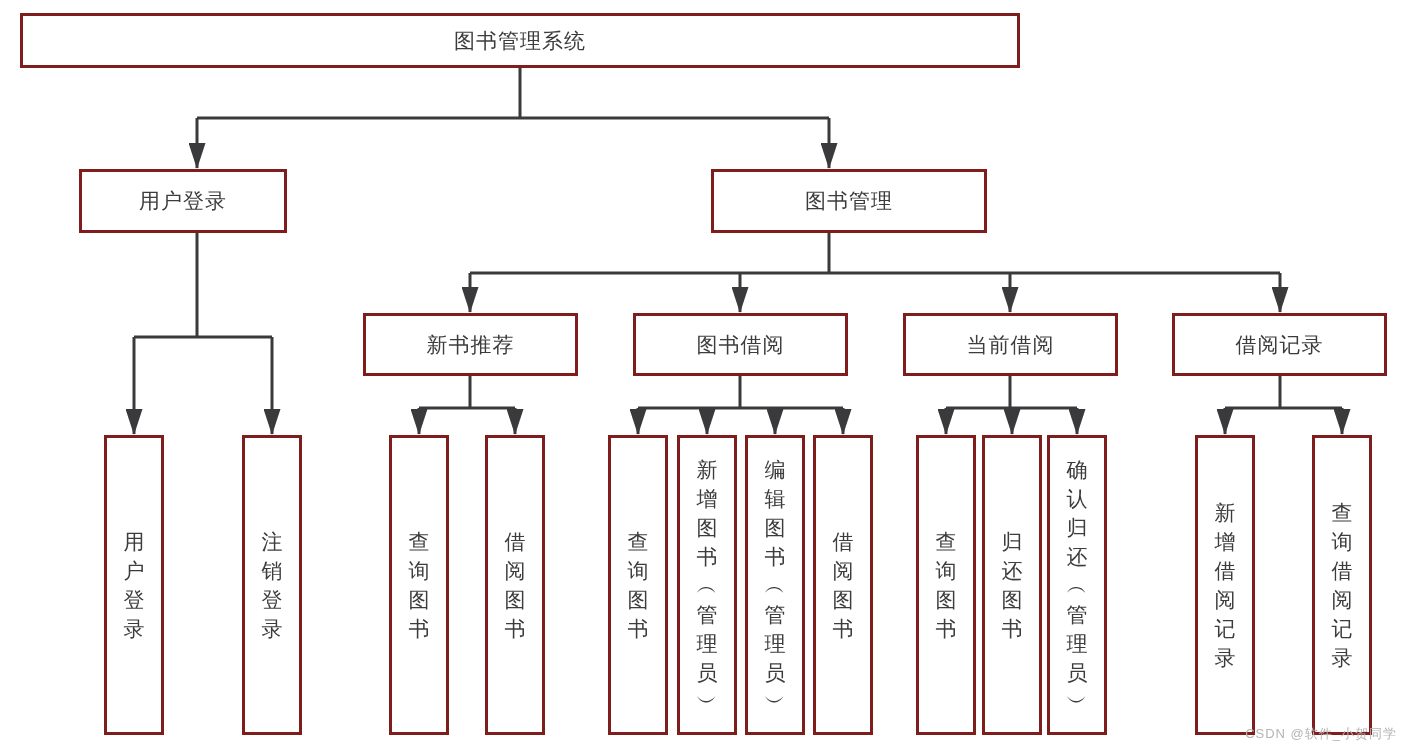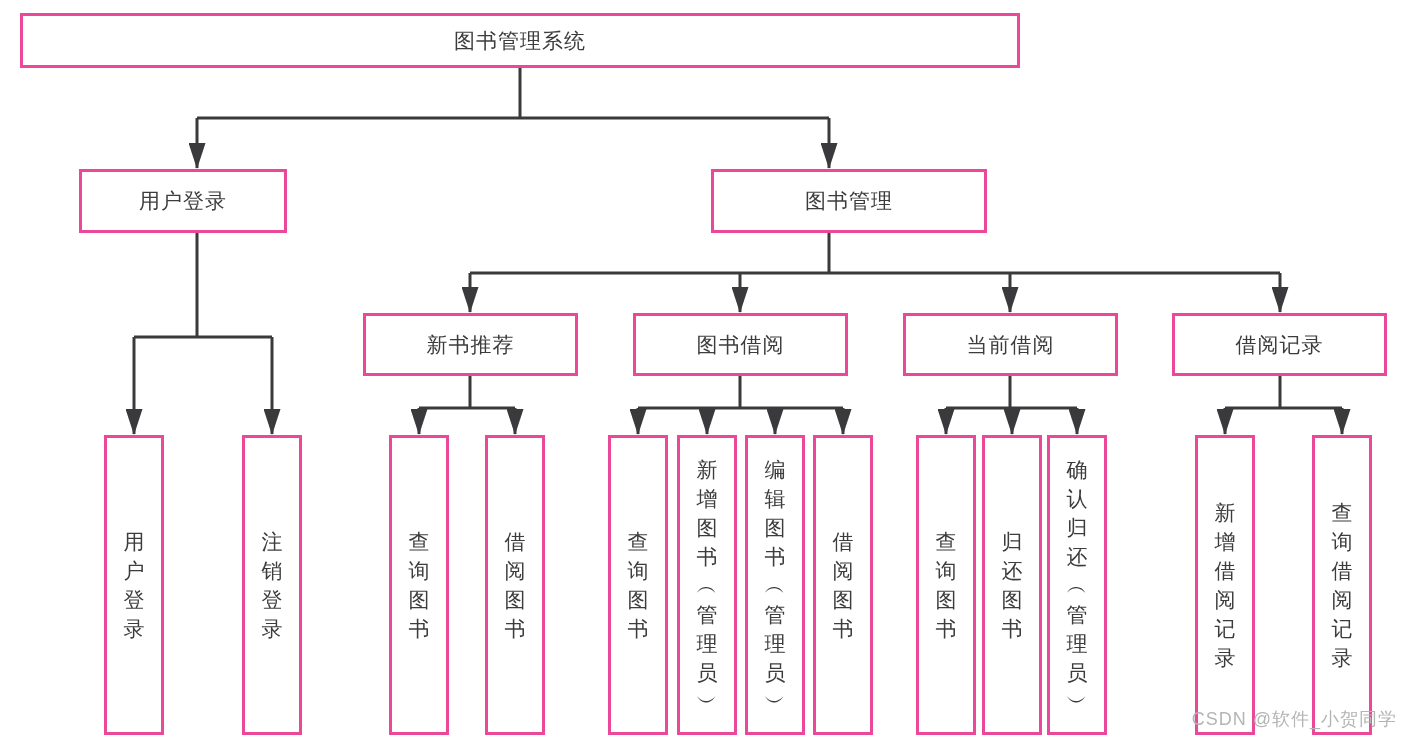--- a/index.html
+++ b/index.html
@@ -17,42 +17,42 @@
     width: 1405px; height: 747px;
   }
   .ln {
     stroke: #3a3a3c;
     stroke-width: 3;
     fill: none;
   }
   .node {
     position: absolute;
     box-sizing: border-box;
-    border: 3px solid #ec4899;
+    border: 3px solid #7f1d1d;
     background: #ffffff;
     color: #3c3c3c;
     display: flex;
     align-items: center;
     justify-content: center;
     text-align: center;
     font-size: 21px;
     letter-spacing: 1px;
   }
   .leaf {
     white-space: pre-line;
     line-height: 29px;
     letter-spacing: 0;
     font-size: 21px;
     padding: 4px 0;
   }
   .watermark {
     position: absolute;
     right: 8px;
-    bottom: 16px;
-    font-size: 18px;
+    bottom: 4px;
+    font-size: 13px;
     color: #b4b4b4;
     letter-spacing: 1px;
     z-index: 5;
   }
 </style>
 </head>
 <body>
 
 <div class="canvas">
 

